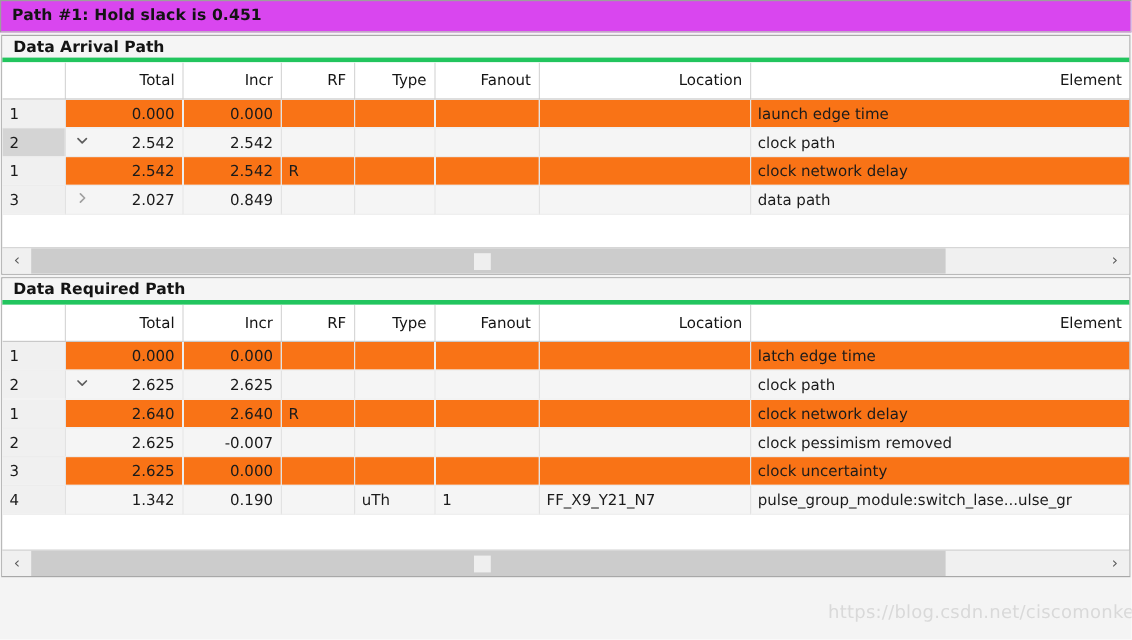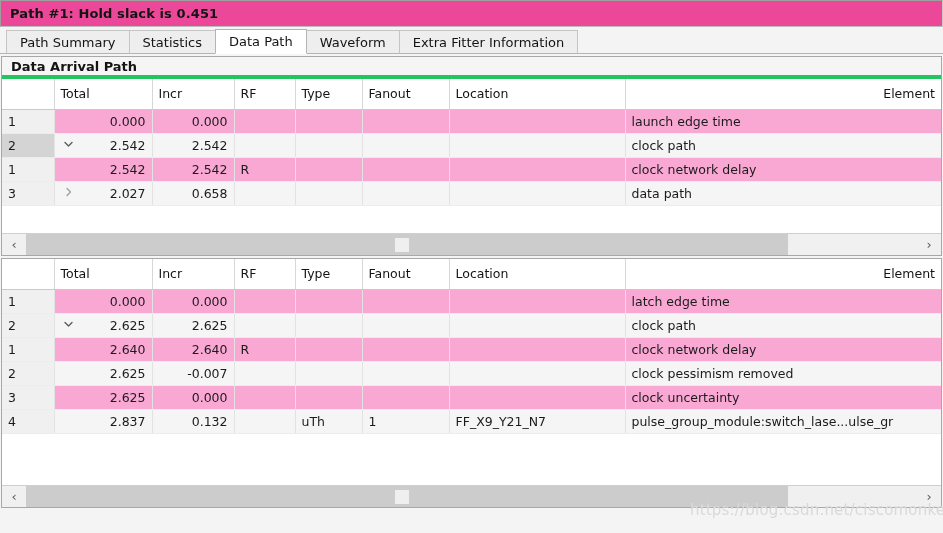--- a/index.html
+++ b/index.html
@@ -8,21 +8,21 @@
     background:#ffffff;
     font-family:"DejaVu Sans","Liberation Sans",sans-serif;
     font-size:12.5px;color:#1b1b1b;
     -webkit-font-smoothing:none;
   }
   .app{width:943px;height:533px;position:relative;background:#f4f4f4;box-sizing:border-box;}
 
   
   .titlebar{
     height:27px;box-sizing:border-box;
-    background:#ec4899;
+    background:#d946ef;
     border-top:1px solid #9e9e9e;
     border-left:1px solid #9e9e9e;
     border-right:1px solid #c8c8c8;
     border-bottom:1px solid #bdbdbd;
     display:flex;align-items:center;
     padding-left:9px;
     font-weight:bold;font-size:13px;color:#141414;
     letter-spacing:.1px;
   }
 
@@ -91,40 +91,40 @@
   table.grid col.c-loc{width:176px;}
   table.grid col.c-elem{width:320px;}
 
   table.grid thead th{
     height:30px;
     background:#ffffff;
     border-right:1px solid #d7d7d7;
     border-bottom:1px solid #c9c9c9;
     font-weight:normal;
     color:#141414;
-    text-align:left;
+    text-align:right;
     padding:0 6px;
     box-sizing:border-box;
     vertical-align:middle;
   }
   table.grid thead th.h-idx{border-right:1px solid #d7d7d7;background:#fff;}
   table.grid thead th.h-elem{text-align:right;border-right:none;padding-right:10px;}
 
   table.grid tbody td{
     height:24px;
     border-right:1px solid #e2e2e2;
     border-bottom:1px solid #ececec;
     padding:0 6px;
     box-sizing:border-box;
     vertical-align:middle;
     white-space:nowrap;
     overflow:hidden;
     color:#1b1b1b;
   }
-  table.grid tbody tr.odd td{background:#f9a8d4;}
+  table.grid tbody tr.odd td{background:#f97316;}
   table.grid tbody tr.even td{background:#f5f5f5;}
 
   td.idx{
     background:#f0f0f0 !important;
     border-right:1px solid #cfcfcf;
     text-align:left;
     padding-left:5px;
     color:#1b1b1b;
   }
   td.idx.sel{background:#d4d4d4 !important;}
@@ -179,37 +179,20 @@
 </style>
 </head>
 <body>
 
 <div class="app">
 
   <div class="titlebar">
     <span>Path #1: Hold slack is 0.451</span>
   </div>
 
-  <div class="tabstrip" id="tabstrip">
-      <div class="tab">
-        <span>Path Summary</span>
-      </div>
-      <div class="tab">
-        <span>Statistics</span>
-      </div>
-      <div class="tab active">
-        <span>Data Path</span>
-      </div>
-      <div class="tab">
-        <span>Waveform</span>
-      </div>
-      <div class="tab">
-        <span>Extra Fitter Information</span>
-      </div>
-    </div>
 
   <div class="pane" id="pane-arrival" style="height:200px;">
     <div class="pane-title">
       <span>Data Arrival Path</span>
     </div>
     <div class="tbl-wrap">
       <table class="grid">
         <colgroup>
           <col class="c-idx">
             <col class="c-total">
@@ -275,21 +258,21 @@
             </tr>
             <tr class="even">
               <td class="idx">3</td>
               <td class="num">
                 <span class="tot-cell"><span class="twisty">
                     <svg width="11" height="11" viewBox="0 0 11 11">
                       <path d="M4 2 L7.5 5.5 L4 9" fill="none" stroke="#a0a0a0" stroke-width="1.4" stroke-linecap="round" stroke-linejoin="round"></path>
                     </svg>
                   </span><span>2.027</span></span>
               </td>
-              <td class="num">0.658</td>
+              <td class="num">0.849</td>
               <td class="rf"></td>
               <td class="type"></td>
               <td class="fanout"></td>
               <td class="loc"></td>
               <td class="elem">data path</td>
             </tr>
           </tbody>
       </table>
     </div>
     <div class="hscroll">
@@ -297,20 +280,23 @@
       <div class="hs-track">
         <div class="hs-thumb" style="left:0px;width:762px;">
           <div class="hs-grip" style="left:369px;"></div>
         </div>
       </div>
       <div class="hs-btn">›</div>
     </div>
   </div>
 
   <div class="pane" id="pane-required" style="height:250px;">
+    <div class="pane-title">
+      <span>Data Required Path</span>
+    </div>
     <div class="tbl-wrap">
       <table class="grid">
         <colgroup>
           <col class="c-idx">
             <col class="c-total">
             <col class="c-incr">
             <col class="c-rf">
           <col class="c-type">
             <col class="c-fanout">
             <col class="c-loc">
@@ -389,23 +375,23 @@
               <td class="num">0.000</td>
               <td class="rf"></td>
               <td class="type"></td>
               <td class="fanout"></td>
               <td class="loc"></td>
               <td class="elem">clock uncertainty</td>
             </tr>
             <tr class="even">
               <td class="idx">4</td>
               <td class="num">
-                <span class="tot-cell"><span>2.837</span></span>
-              </td>
-              <td class="num">0.132</td>
+                <span class="tot-cell"><span>1.342</span></span>
+              </td>
+              <td class="num">0.190</td>
               <td class="rf"></td>
               <td class="type">uTh</td>
               <td class="fanout">1</td>
               <td class="loc">FF_X9_Y21_N7</td>
               <td class="elem">pulse_group_module:switch_lase...ulse_gr</td>
             </tr>
           </tbody>
       </table>
     </div>
     <div class="hscroll">

